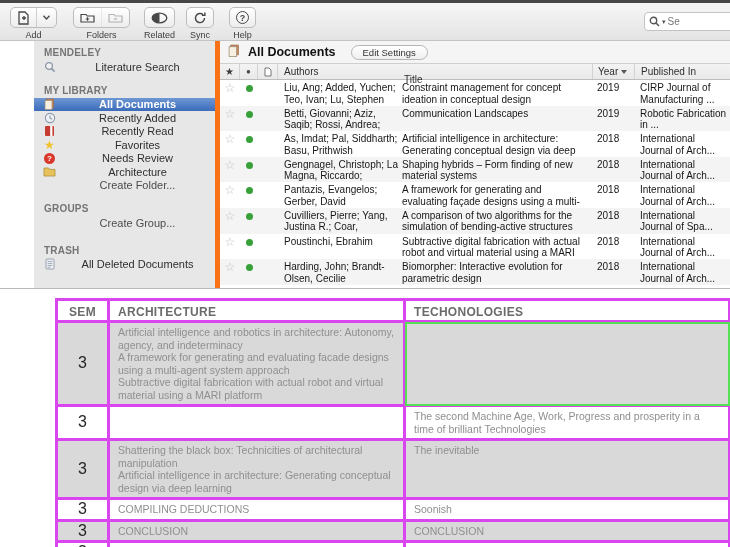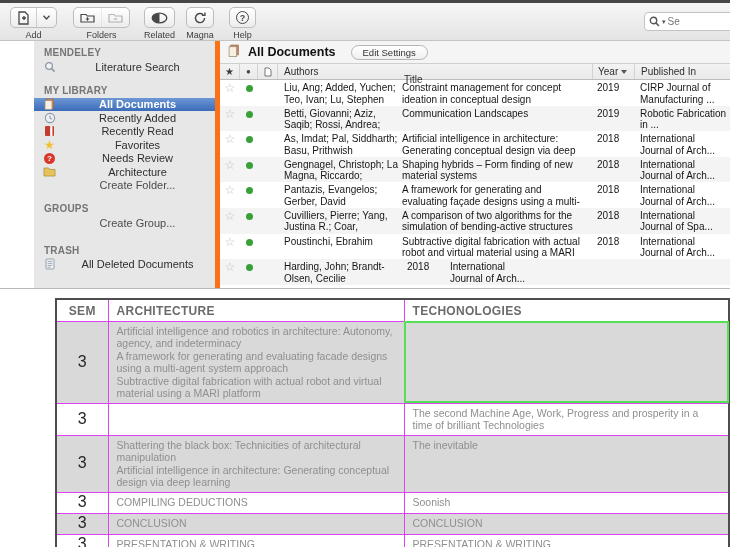--- a/index.html
+++ b/index.html
@@ -109,21 +109,21 @@
   
   .semtable {
     position: absolute; left: 55px; top: 298px; width: 673px;
     border-collapse: collapse; table-layout: fixed;
     border: 2px solid #4d4d4d;
     font-family: "Liberation Sans", sans-serif;
   }
   .semtable col.c-sem { width: 52px; }
   .semtable col.c-arch { width: 296px; }
   .semtable col.c-tech { width: 325px; }
-  .semtable th, .semtable td { border: 1px solid #d946ef; }
+  .semtable th, .semtable td { border: 3px solid #d946ef; }
   .semtable th {
     height: 22px; font-size: 12px; font-weight: bold; color: #6b6b6b;
     text-align: left; padding: 2px 8px 0 8px; letter-spacing: .3px; background: #fff;
   }
   .semtable th.th-sem { text-align: center; padding: 2px 0 0 0; }
   .semtable td { vertical-align: top; padding: 3px 8px; font-size: 10.5px; line-height: 12.5px; color: #8f8f8f; white-space: pre-line; }
   .semtable td.sem { vertical-align: middle; text-align: center; font-size: 16px; color: #262626; padding: 0; white-space: normal; }
   .semtable tr.shaded td { background: #d9d9d9; }
   .semtable tr.plain td { background: #ffffff; }
   .semtable td.selcell { outline: 2px solid #55e055; outline-offset: -2px; }
@@ -189,21 +189,21 @@
 
       <div class="tb-group g-sync">
         <div class="tb-btn">
           <span class="seg">
             <svg width="14" height="14" viewBox="0 0 16 16">
                 <path d="M13.2 8a5.2 5.2 0 1 1-1.6-3.7" fill="none" stroke="#474747" stroke-width="1.6"></path>
                 <path d="M13.6 1.6v3.4h-3.4" fill="none" stroke="#474747" stroke-width="1.6"></path>
               </svg>
           </span>
         </div>
-        <div class="tb-label">Magna</div>
+        <div class="tb-label">Sync</div>
       </div>
 
       <div class="tb-group g-help">
         <div class="tb-btn">
           <span class="seg">
             <span class="helpcirc">?</span>
           </span>
         </div>
         <div class="tb-label">Help</div>
       </div>
@@ -416,20 +416,21 @@
             <span class="rc r-year">2018</span>
             <span class="rc r-pub">International Journal of Arch...</span>
           </div>
           <div class="drow">
             <span class="rc r-star">☆</span>
             <span class="rc r-dot">
                 <i></i>
               </span>
             <span class="rc r-page"></span>
             <span class="rc r-auth">Harding, John; Brandt-Olsen, Cecilie</span>
+            <span class="rc r-title">Biomorpher: Interactive evolution for parametric design</span>
             <span class="rc r-year">2018</span>
             <span class="rc r-pub">International Journal of Arch...</span>
           </div>
         </div>
       </div>
     </div>
   </div>
 
   <table class="semtable">
     <colgroup>

